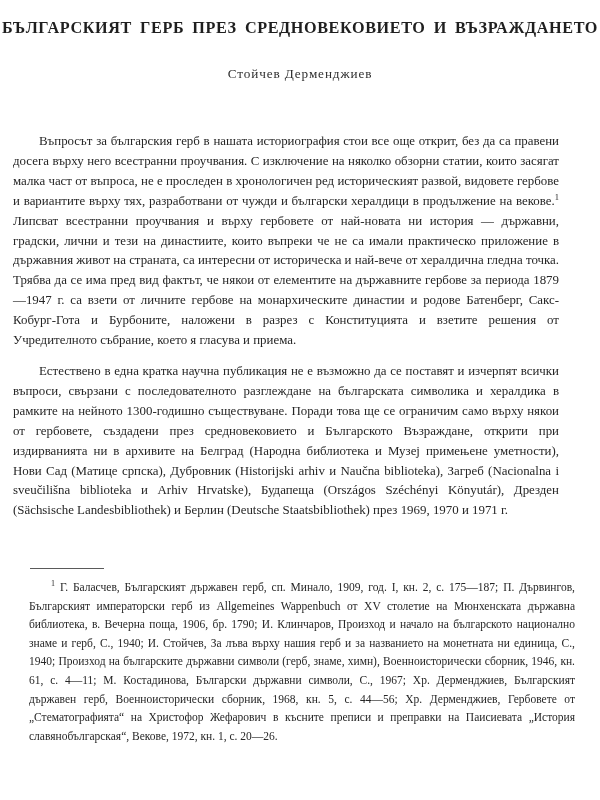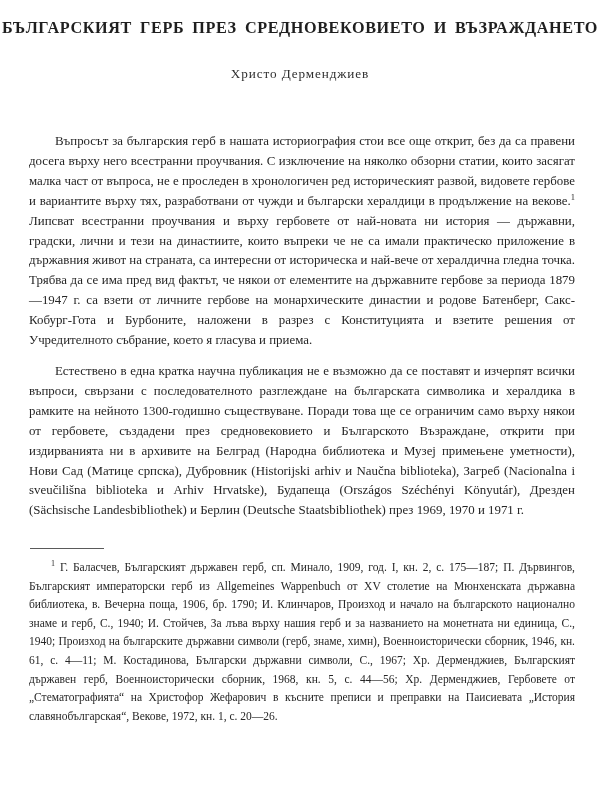--- a/index.html
+++ b/index.html
@@ -51,21 +51,21 @@
     text-align: center;
     font-size: 13.2px;
     letter-spacing: 0.9px;
     color: #2e2e2e;
   }
 
   
   .body-text {
     position: absolute;
     top: 132px;
-    left: 29px;
+    left: 13px;
     width: 546px;
     font-size: 12.9px;
     line-height: 19.9px;
     text-align: justify;
     text-justify: inter-word;
     color: #262626;
     hyphens: manual;
   }
   .body-text p {
     margin: 0;
@@ -76,21 +76,21 @@
   }
   sup.fn-ref {
     font-size: 8.5px;
     vertical-align: super;
     line-height: 0;
   }
 
   
   .footnote-block {
     position: absolute;
-    top: 548px;
+    top: 568px;
     left: 29px;
     width: 546px;
   }
   .footnote-rule {
     width: 74px;
     height: 0;
     border-top: 1.4px solid #5a5a5a;
     margin: 0 0 9px 1px;
   }
   .footnote-text {
@@ -108,21 +108,21 @@
     line-height: 0;
   }
 </style>
 </head>
 <body>
 
 <div class="page">
 
   <h1 class="article-title">БЪЛГАРСКИЯТ ГЕРБ ПРЕЗ СРЕДНОВЕКОВИЕТО И ВЪЗРАЖДАНЕТО</h1>
 
-  <div class="article-author">Христо Дерменджиев</div>
+  <div class="article-author">Стойчев Дерменджиев</div>
 
   <div class="body-text">
     <p><span>Въпросът за българския герб в нашата историография стои все още открит, без да са правени досега върху него всестранни проучвания. С изключение на няколко обзорни статии, които засягат малка част от въпроса, не е проследен в хронологичен ред историческият развой, видовете гербове и вариантите върху тях, разработвани от чужди и български хералдици в продължение на векове.</span><sup class="fn-ref">1</sup><span> Липсват всестранни проучвания и върху гербовете от най-новата ни история — държавни, градски, лични и тези на династиите, които въпреки че не са имали практическо приложение в държавния живот на страната, са интересни от историческа и най-вече от хералдична гледна точка. Трябва да се има пред вид фактът, че някои от елементите на държавните гербове за периода 1879—1947 г. са взети от личните гербове на монархическите династии и родове Батенберг, Сакс-Кобург-Гота и Бурбоните, наложени в разрез с Конституцията и взетите решения от Учредителното събрание, което я гласува и приема.</span></p>
     <p>Естествено в една кратка научна публикация не е възможно да се поставят и изчерпят всички въпроси, свързани с последователното разглеждане на българската символика и хералдика в рамките на нейното 1300-годишно съществуване. Поради това ще се ограничим само върху някои от гербовете, създадени през средновековието и Българското Възраждане, открити при издирванията ни в архивите на Белград (Народна библиотека и Музеj примењене уметности), Нови Сад (Матице српска), Дубровник (Historijski arhiv и Naučna biblioteka), Загреб (Nacionalna i sveučilišna biblioteka и Arhiv Hrvatske), Будапеща (Országos Széchényi Könyutár), Дрезден (Sächsische Landesbibliothek) и Берлин (Deutsche Staatsbibliothek) през 1969, 1970 и 1971 г.</p>
   </div>
 
   <div class="footnote-block">
     <div class="footnote-rule"></div>
     <p class="footnote-text"><sup>1</sup> <span>Г. Баласчев, Българският държавен герб, сп. Минало, 1909, год. I, кн. 2, с. 175—187; П. Дървингов, Българският императорски герб из Allgemeines Wappenbuch от XV столетие на Мюнхенската държавна библиотека, в. Вечерна поща, 1906, бр. 1790; И. Клинчаров, Произход и начало на българското национално знаме и герб, С., 1940; И. Стойчев, За лъва върху нашия герб и за названието на монетната ни единица, С., 1940; Произход на българските държавни символи (герб, знаме, химн), Военноисторически сборник, 1946, кн. 61, с. 4—11; М. Костадинова, Български държавни символи, С., 1967; Хр. Дерменджиев, Българският държавен герб, Военноисторически сборник, 1968, кн. 5, с. 44—56; Хр. Дерменджиев, Гербовете от „Стематографията“ на Христофор Жефарович в късните преписи и преправки на Паисиевата „История славянобългарская“, Векове, 1972, кн. 1, с. 20—26.</span></p>
   </div>

